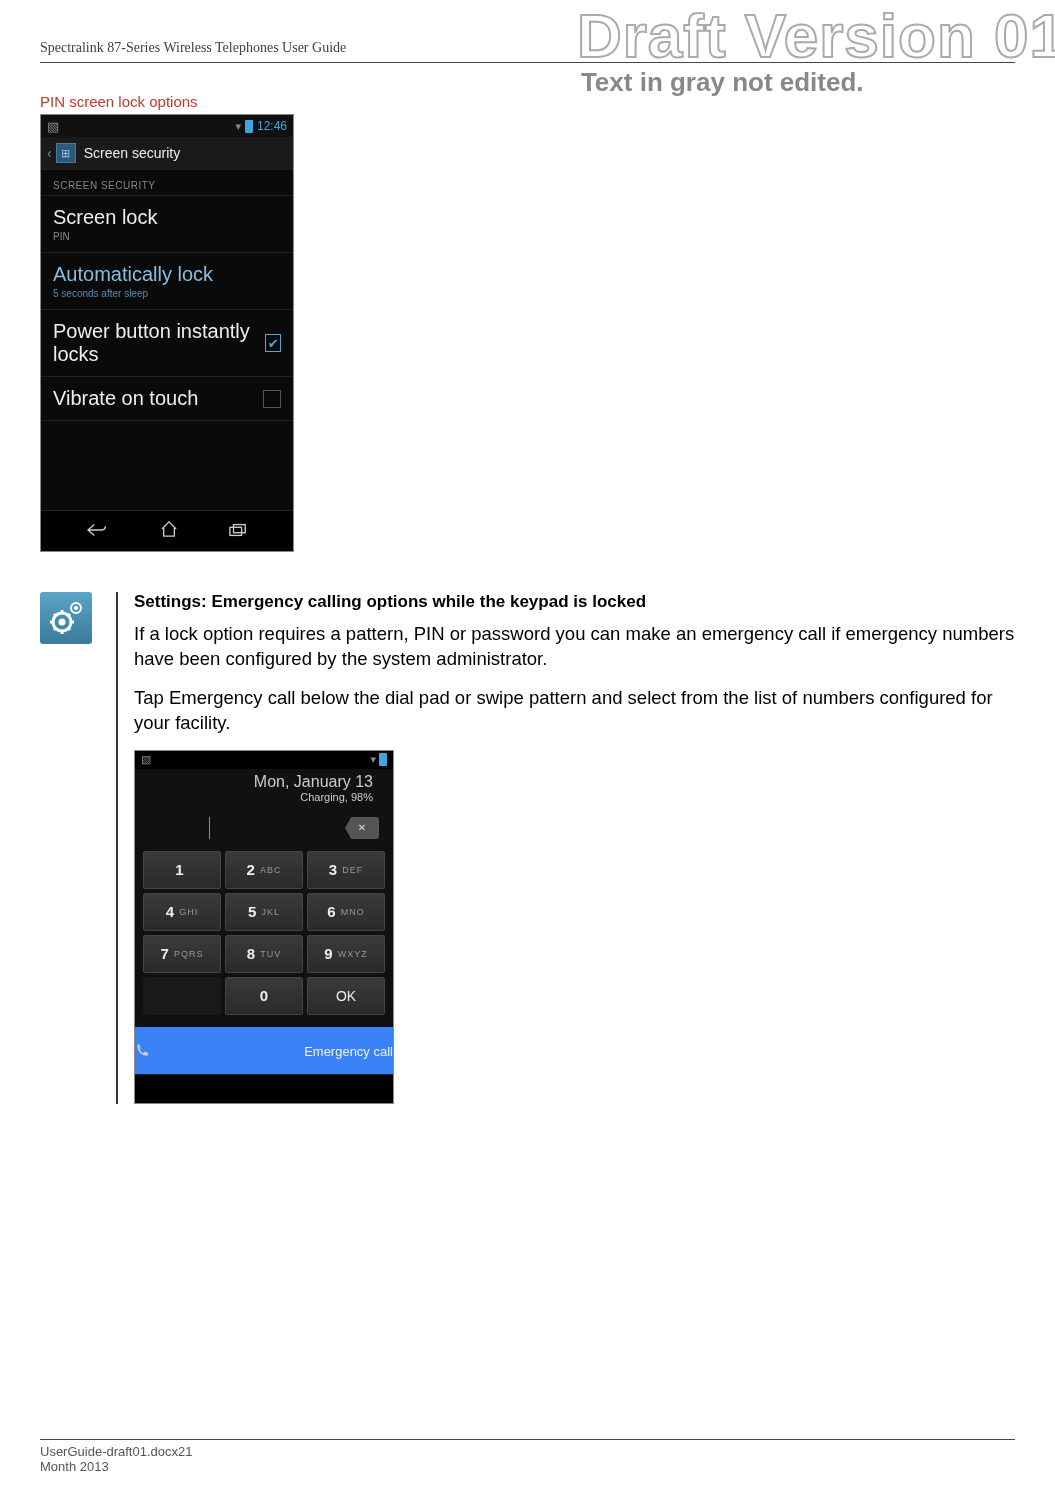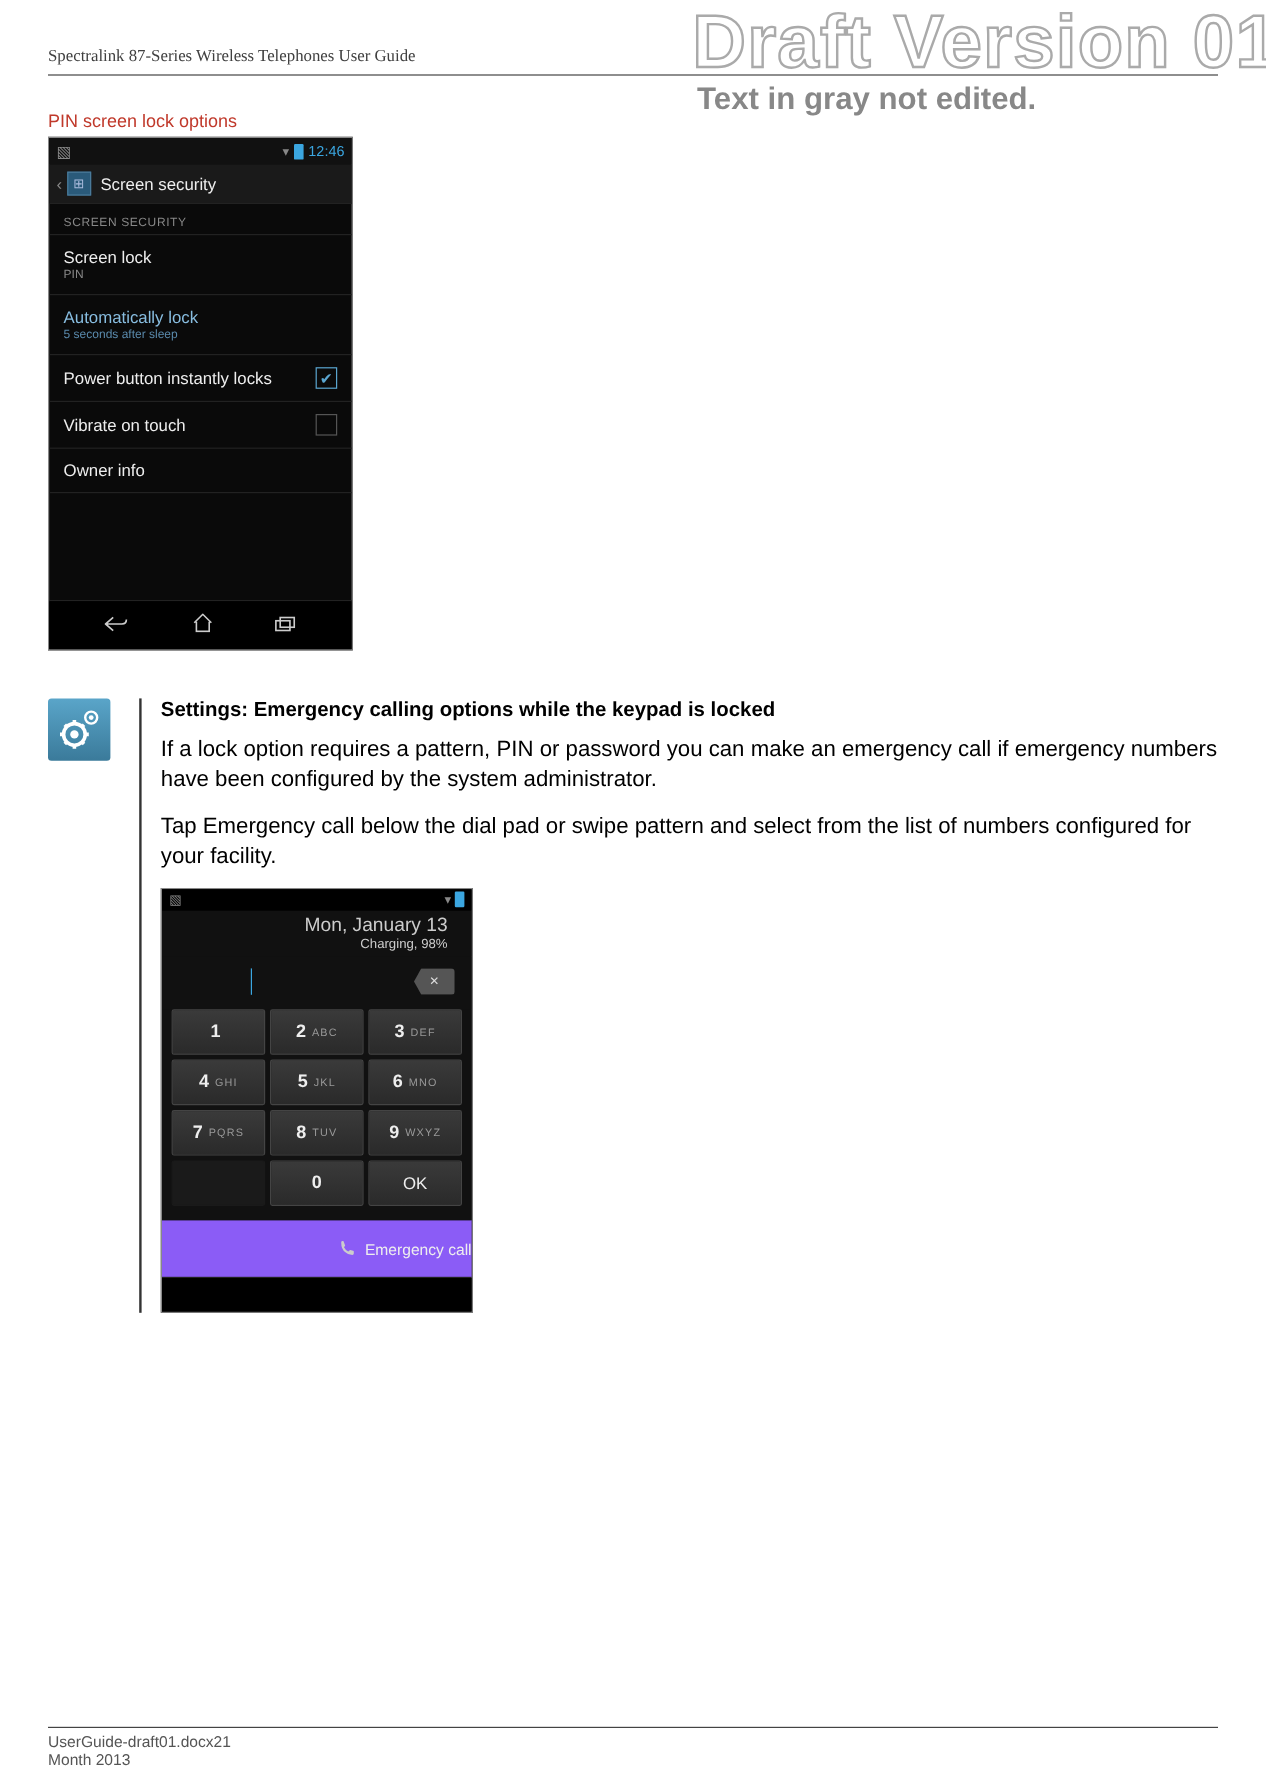--- a/index.html
+++ b/index.html
@@ -92,21 +92,21 @@
   .list-header {
     color:#888; font-size:10px; letter-spacing:0.5px;
     padding: 10px 12px 4px 12px;
     border-bottom: 1px solid #222;
   }
   .list-item {
     padding: 10px 12px;
     border-bottom: 1px solid #222;
     display:flex; justify-content:space-between; align-items:center;
   }
-  .li-text .main { color:#eee; font-size:14px; }
+  .li-text .main { color:#eee; font-size:20px; }
   .li-text .sub { color:#888; font-size:10px; margin-top:2px; }
   .li-blue .main { color:#88bde0; }
   .li-blue .sub { color:#5a8aac; }
   .chk {
     width:18px; height:18px; border:1px solid #5aa6d0;
     display:flex; align-items:center; justify-content:center;
     color:#5aa6d0; font-size:13px;
   }
   .chk.empty { border-color:#555; color:transparent; }
   .phone1 .spacer { height: 90px; border-bottom:1px solid #222; }
@@ -207,23 +207,23 @@
     border-radius:2px;
     display:flex; align-items:center; justify-content:center;
     gap:5px;
   }
   .key .num { color:#eee; font-size:15px; font-weight:bold; }
   .key .let { color:#999; font-size:9px; letter-spacing:1px; }
   .key.ok .num { font-weight:normal; font-size:14px; }
   .key.empty { background:#1a1a1a; border-color:#1a1a1a; }
   .emerg-row {
     padding: 16px 0 14px 0;
-    display:flex; justify-content:flex-end; align-items:center; gap:8px;
+    display:flex; justify-content:space-between; align-items:center; gap:8px;
     border-bottom: 1px solid #222;
-    background:#8b5cf6;
+    background:#3b82f6;
   }
   .emerg-row .ph-icon { color:#ccc; font-size:14px; }
   .emerg-row .txt { color:#eee; font-size:13px; }
   .p2-bottom { height:28px; background:#000; }
   
   .footer {
     position:absolute;
     bottom: 18px; left:40px; right:40px;
     border-top:1px solid #444;
     padding-top:4px;
@@ -277,25 +277,20 @@
       <div class="li-text">
         <div class="main">Power button instantly locks</div>
       </div>
       <div class="chk">✔</div>
     </div>
     <div class="list-item">
       <div class="li-text">
         <div class="main">Vibrate on touch</div>
       </div>
       <div class="chk empty">✔</div>
-    </div>
-    <div class="list-item">
-      <div class="li-text">
-        <div class="main">Owner info</div>
-      </div>
     </div>
     <div class="spacer"></div>
     <div class="navbar">
       <span class="navbtn">
         <svg class="nav-back-arrow" viewBox="0 0 24 14">
             <path d="M8 1 L1 7 L8 13 M1 7 L16 7 Q20 7 20 3" stroke="#ccc" stroke-width="1.5" fill="none"></path>
           </svg>
       </span>
       <span class="navbtn">
         <svg class="nav-home" viewBox="0 0 20 18">

